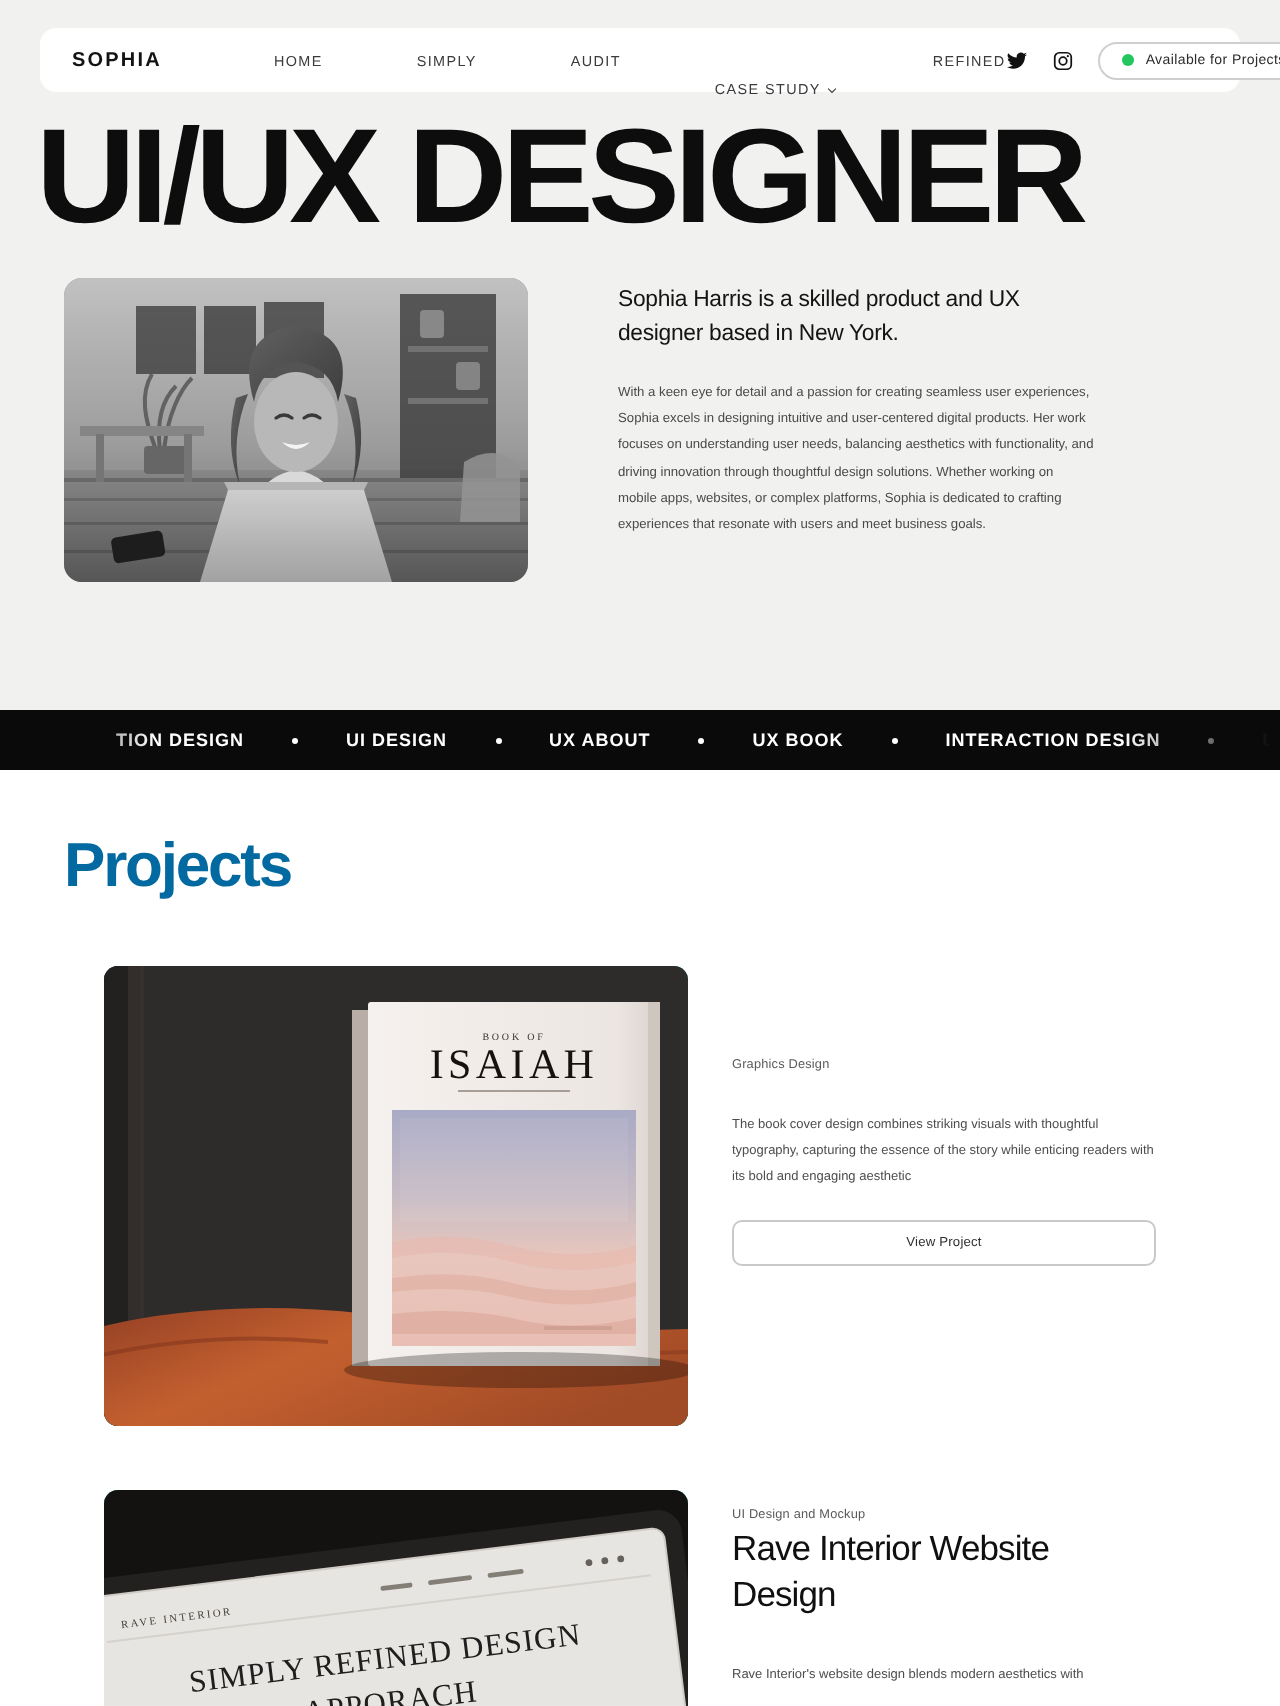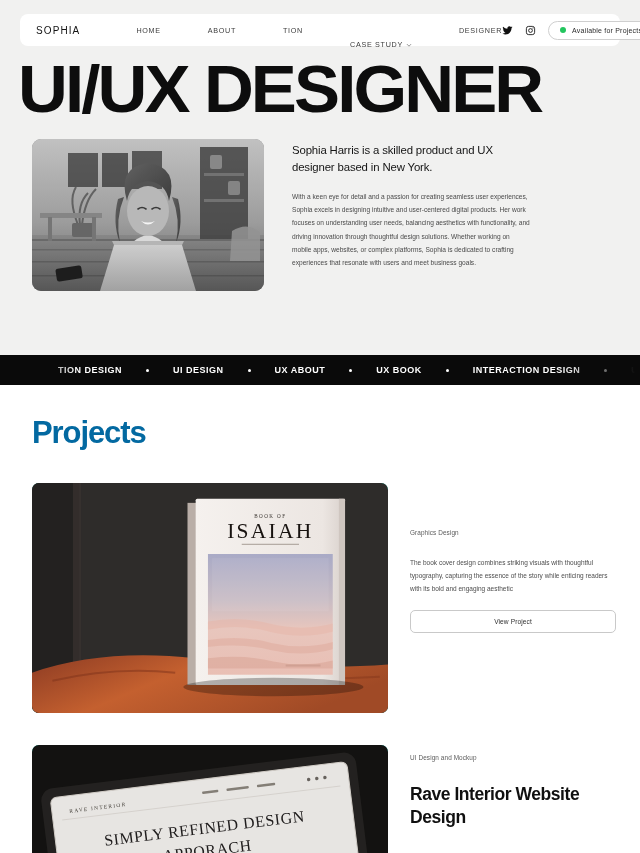--- a/index.html
+++ b/index.html
@@ -26,21 +26,21 @@
     margin: 0 20px;
     height: 32px;
     background: #ffffff;
     border-radius: 8px;
     display: flex;
     align-items: center;
     padding: 0 16px;
   }
   .brand {
     font-size: 10px;
-    font-weight: 400;
+    font-weight: 700;
     letter-spacing: 1.1px;
     color: #131313;
     margin-right: 28px;
   }
   .nav-links { display: flex; align-items: center; gap: 19px; }
   .nav-link {
     font-size: 7.2px;
     letter-spacing: 0.7px;
     color: #3b3b3b;
     white-space: nowrap;
@@ -86,21 +86,21 @@
   .hero-photo {
     width: 232px;
     height: 152px;
     border-radius: 9px;
     overflow: hidden;
     flex: none;
     position: relative;
     background: #8e8e8e;
   }
   .hero-photo svg { display: block; width: 100%; height: 100%; }
-  .hero-text { padding-top: 3px; }
+  .hero-text { padding-top: 3px; margin-left: 17px; }
   .hero-lead {
     font-size: 11.4px;
     line-height: 1.55;
     color: #141414;
     letter-spacing: -0.15px;
     max-width: 245px;
   }
   .hero-para {
     margin-top: 13px;
     font-size: 6.6px;
@@ -142,27 +142,28 @@
   .projects { background: #ffffff; padding: 30px 0 0 0; }
   .projects-title {
     margin: 0 0 0 32px;
     font-size: 31px;
     font-weight: 700;
     letter-spacing: -1.1px;
     color: #0369a1;
   }
   .project-card { display: flex; gap: 22px; padding: 32px 24px 0 32px; }
   .project-media {
-    width: 356px;
+    width: 292px;
     height: 230px;
     border-radius: 7px;
     overflow: hidden;
     flex: none;
     position: relative;
     background: #14b8a6;
+    margin-left: 20px;
   }
   .project-media svg { display: block; width: 100%; height: 100%; }
   .project-info { padding-top: 46px; width: 212px; }
   .p-cat { font-size: 6.4px; color: #5b5b5b; letter-spacing: 0.1px; }
   .p-title {
     margin-top: 11px;
     font-size: 17.5px;
     line-height: 1.33;
     letter-spacing: -0.45px;
     color: #101010;
@@ -183,44 +184,44 @@
     background: #fff;
     padding: 7px 0;
     font-size: 6.6px;
     color: #303030;
     text-align: center;
     font-family: "Liberation Sans", sans-serif;
     cursor: pointer;
     letter-spacing: 0.1px;
   }
   .project-card.second .project-info { padding-top: 9px; }
-  .project-card.second .p-title { margin-top: 22px; font-weight: bold; }
+  .project-card.second .p-title { margin-top: 2px; }
   .project-card.second .p-desc { margin-top: 21px; }
 </style>
 </head>
 <body>
 
 <div class="page">
 
   <section class="hero-section">
 
     <nav class="navbar">
       <div class="brand">SOPHIA</div>
 
       <div class="nav-links">
         <div class="nav-link">HOME</div>
-        <div class="nav-link">ABOUT</div>
-        <div class="nav-link">TION</div>
+        <div class="nav-link">SIMPLY</div>
+        <div class="nav-link">AUDIT</div>
         <div class="nav-link has-caret">
           <span>CASE STUDY</span>
           <svg class="caret" viewBox="0 0 10 10">
             <path d="M2 4 L5 7 L8 4" stroke="#3b3b3b" stroke-width="0.9" fill="none" stroke-linecap="round"></path>
           </svg>
         </div>
-        <div class="nav-link">DESIGNER</div>
+        <div class="nav-link">REFINED</div>
       </div>
 
       <div class="nav-right">
         <svg class="social-icon" viewBox="0 0 24 24">
           <path fill="#111" d="M23 4.9a9 9 0 0 1-2.6.7 4.5 4.5 0 0 0 2-2.5 9 9 0 0 1-2.9 1.1 4.5 4.5 0 0 0-7.7 4.1A12.8 12.8 0 0 1 2.5 3.6a4.5 4.5 0 0 0 1.4 6 4.4 4.4 0 0 1-2-.6 4.5 4.5 0 0 0 3.6 4.4 4.5 4.5 0 0 1-2 .1 4.5 4.5 0 0 0 4.2 3.1A9 9 0 0 1 1 18.5a12.7 12.7 0 0 0 6.9 2c8.3 0 12.8-6.9 12.8-12.8v-.6A9.1 9.1 0 0 0 23 4.9z"></path>
         </svg>
         <svg class="social-icon" viewBox="0 0 24 24">
           <rect x="3" y="3" width="18" height="18" rx="5" fill="none" stroke="#111" stroke-width="1.9"></rect>
           <circle cx="12" cy="12" r="4.1" fill="none" stroke="#111" stroke-width="1.9"></circle>
           <circle cx="17.3" cy="6.7" r="1.2" fill="#111"></circle>

